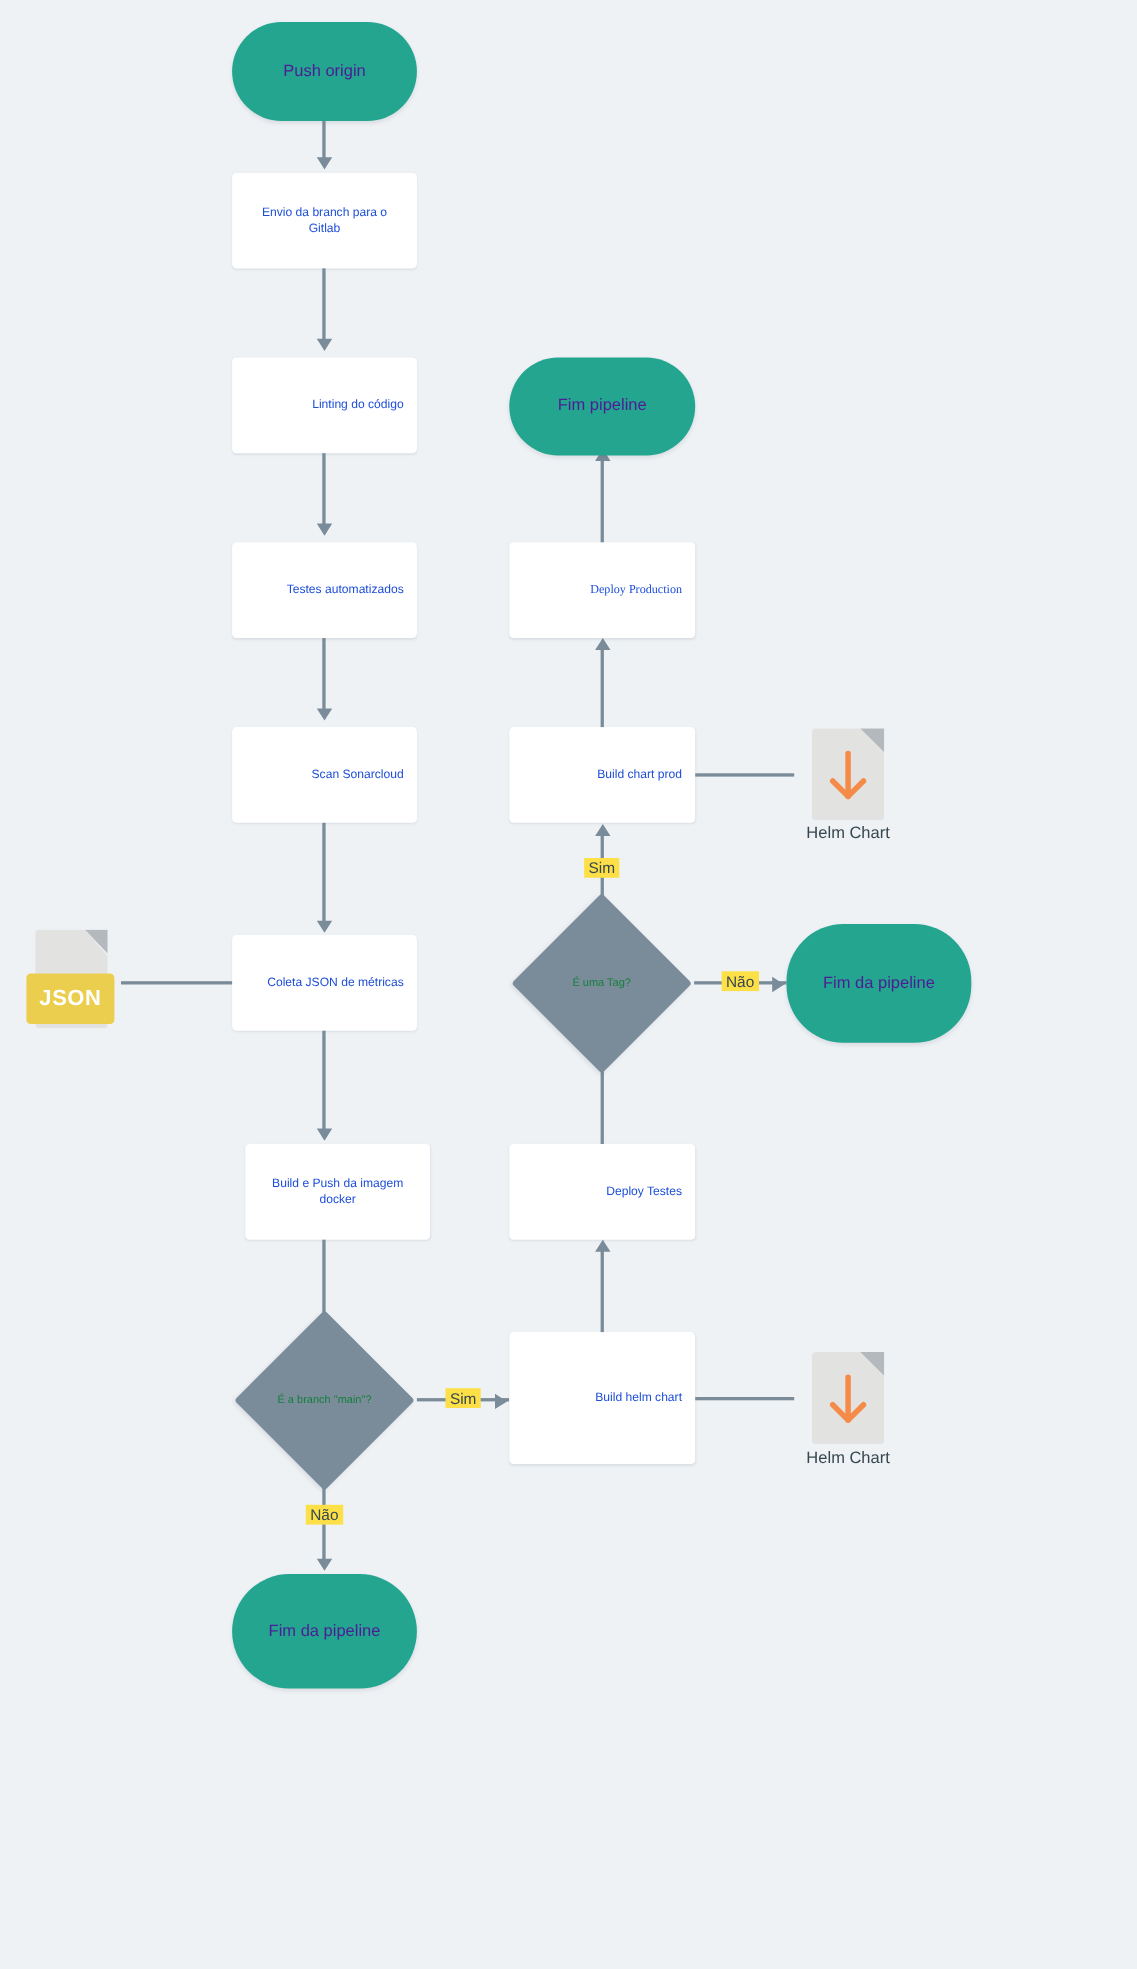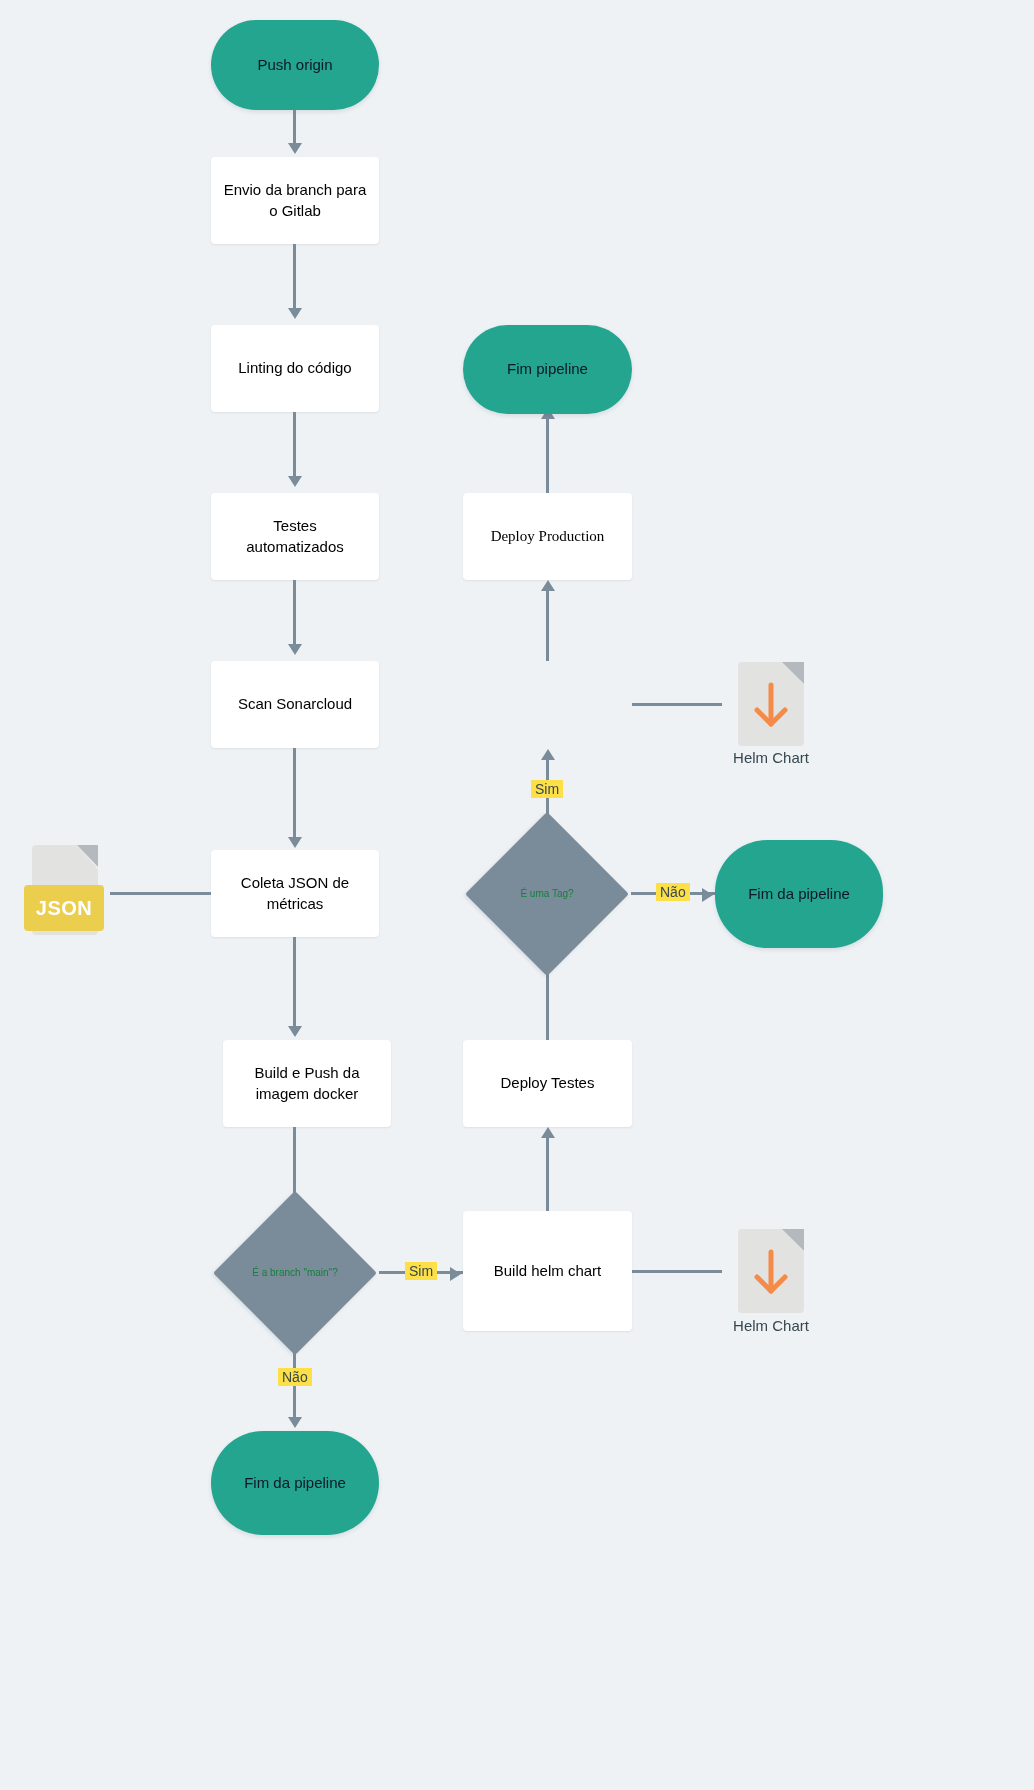--- a/index.html
+++ b/index.html
@@ -26,30 +26,31 @@
     display: flex;
     align-items: center;
     justify-content: center;
     text-align: center;
     line-height: 1.35;
   }
 
   .node-process {
     background: #ffffff;
     border-radius: 4px;
-    color: #000000;
-    font-size: 15px;
+    color: #1d4ed8;
+    font-size: 11px;
     box-shadow: 0 1px 2px rgba(60,72,88,0.10);
     padding: 6px 12px;
+    justify-content: flex-end;
   }
 
   .node-terminal {
     background: #23a590;
     border-radius: 52px;
-    color: #0f172a;
+    color: #4c1d95;
     font-size: 15px;
     box-shadow: 0 2px 4px rgba(60,72,88,0.13);
   }
 
   .node-decision {
     background: transparent;
     color: #15803d;
     font-size: 10px;
   }
   .node-decision .dia-shape {
@@ -288,20 +289,23 @@
   <div class="arrowhead arrow-right" style="left:702px; top:888px;"></div>
 
   <div class="node node-terminal" style="left:715px; top:840px; width:168px; height:108px;">
     <span>Fim da pipeline</span>
   </div>
 
   <div class="conn conn-v" style="left:546px; top:757px; width:3px; height:79px;"></div>
   <div class="edge-label" style="left:531px; top:780px;">Sim</div>
   <div class="arrowhead arrow-up" style="left:541px; top:749px;"></div>
 
+  <div class="node node-process" style="left:463px; top:661px; width:169px; height:87px;">
+    <span>Build chart prod</span>
+  </div>
 
   <div class="conn conn-h" style="left:632px; top:703px; width:90px; height:3px;"></div>
   <div class="file-icon" style="left:738px; top:662px;">
     <div class="page"></div>
     <div class="fold"></div>
     <svg class="dl-arrow" viewBox="0 0 66 84">
       <line x1="33" y1="23" x2="33" y2="62" stroke="#f58b48" stroke-width="5" stroke-linecap="round"></line>
       <polyline points="19,48 33,62 47,48" fill="none" stroke="#f58b48" stroke-width="5" stroke-linecap="round" stroke-linejoin="round"></polyline>
     </svg>
   </div>

